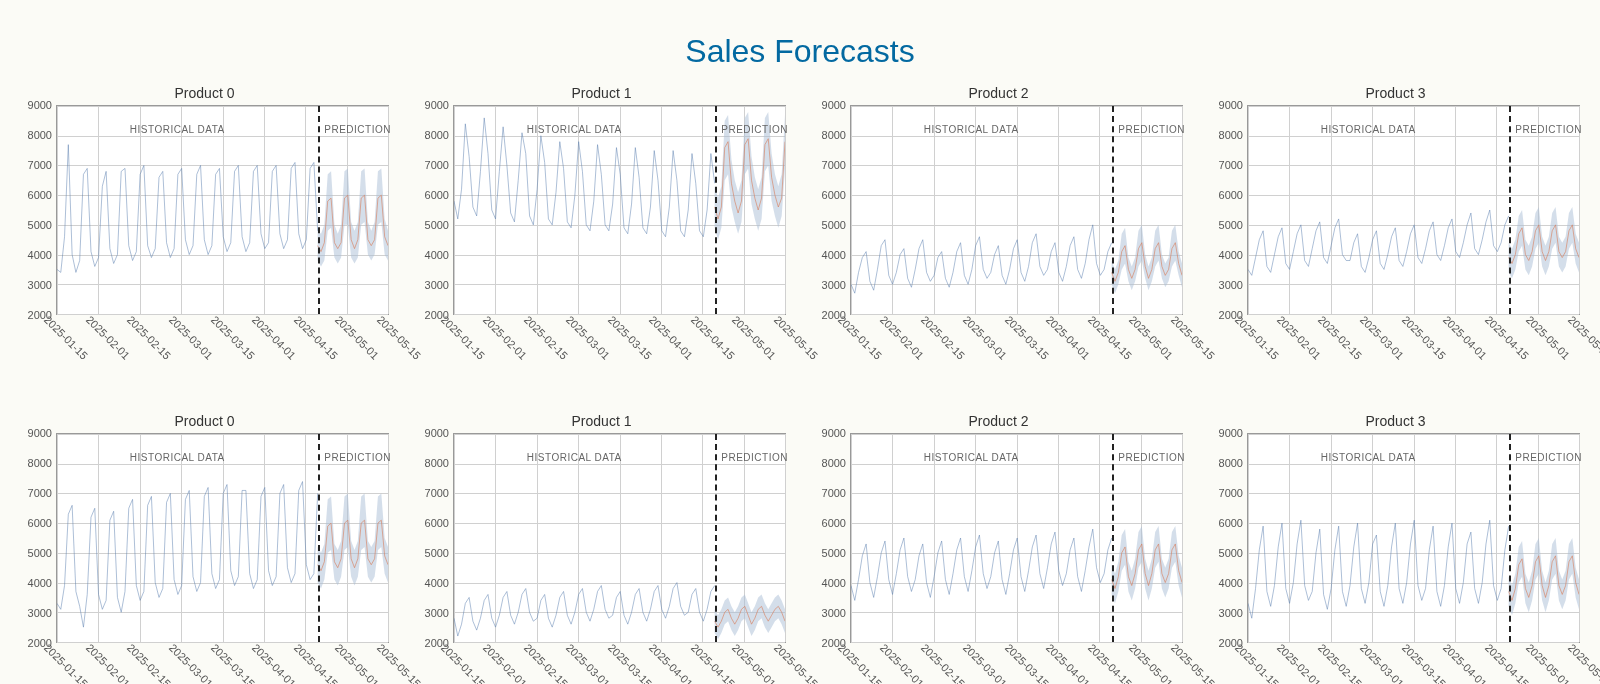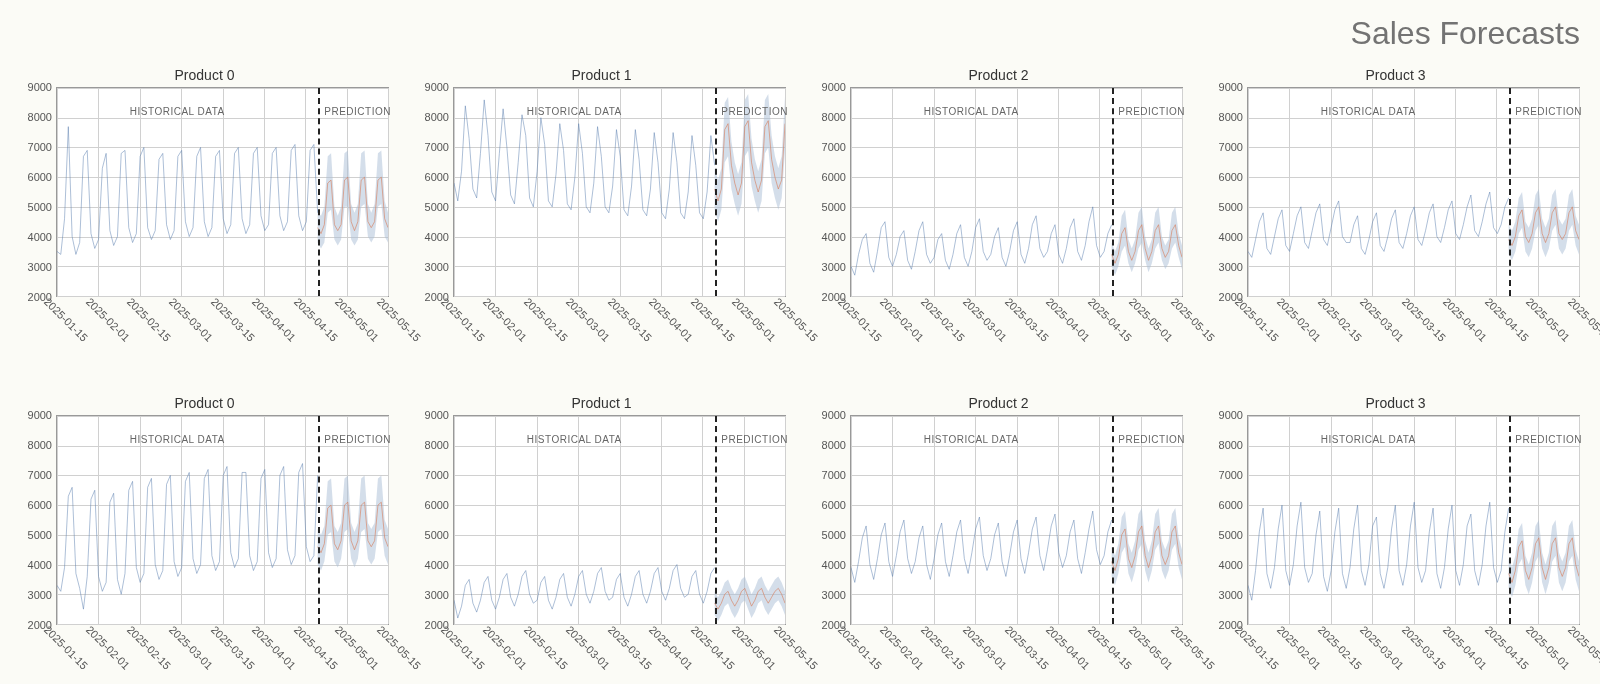--- a/index.html
+++ b/index.html
@@ -4,25 +4,25 @@
 <style>
   * { box-sizing: border-box; }
   body {
     margin: 0;
     padding: 10px 20px 20px 20px;
     background: #fbfbf6;
     font-family: Arial, sans-serif;
     width: 1600px;
   }
   .main-title {
-    text-align: right;
+    text-align: center;
     font-size: 32px;
     font-weight: 400;
-    margin: 5px 0 15px 0;
-    color: #737373;
+    margin: 23px 0 15px 0;
+    color: #0369a1;
   }
   .grid {
     display: grid;
     grid-template-columns: repeat(4, 1fr);
     grid-template-rows: repeat(2, 1fr);
     gap: 28px 28px;
   }
   .panel {
     position: relative;
   }

